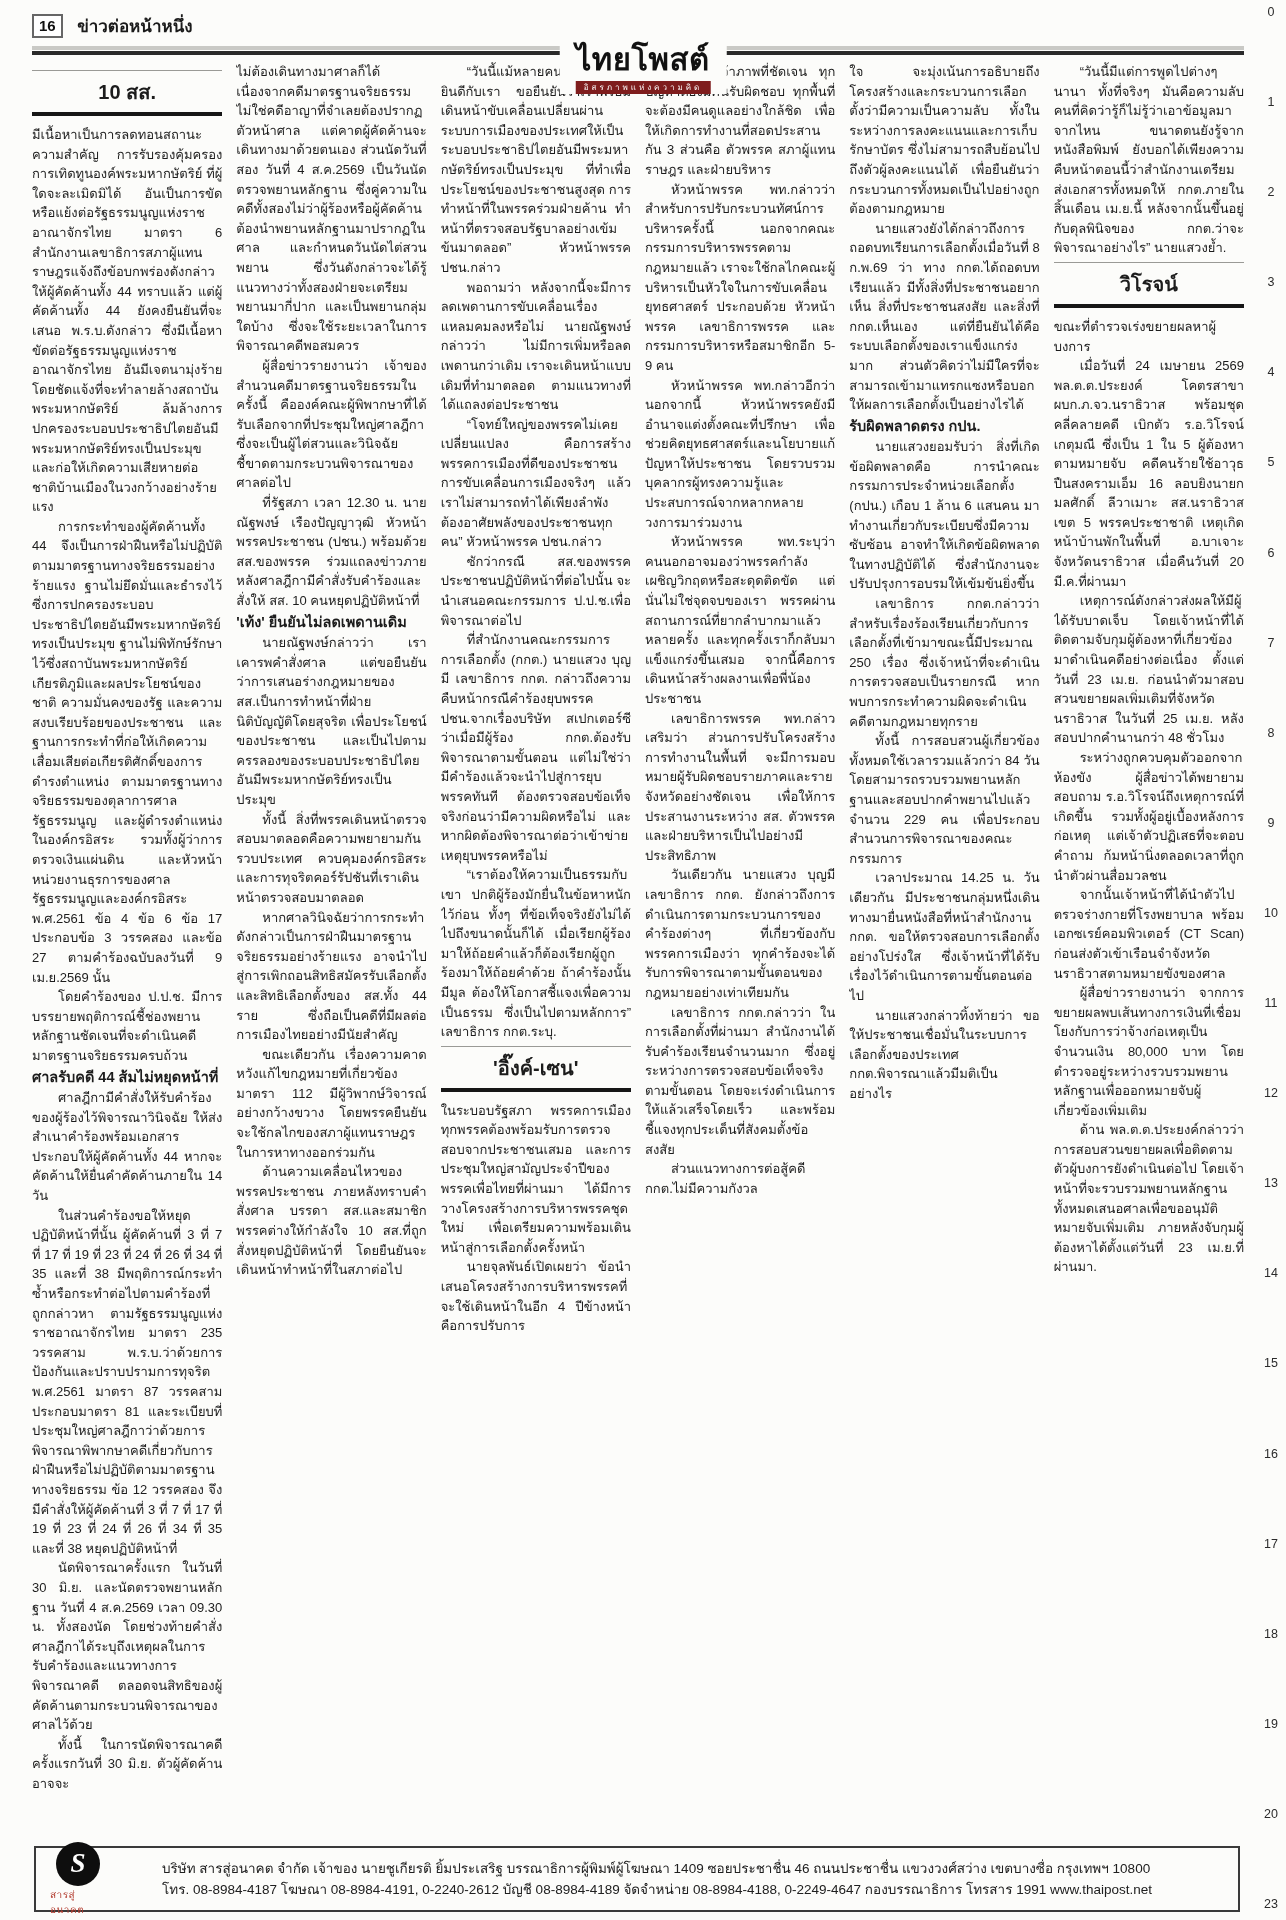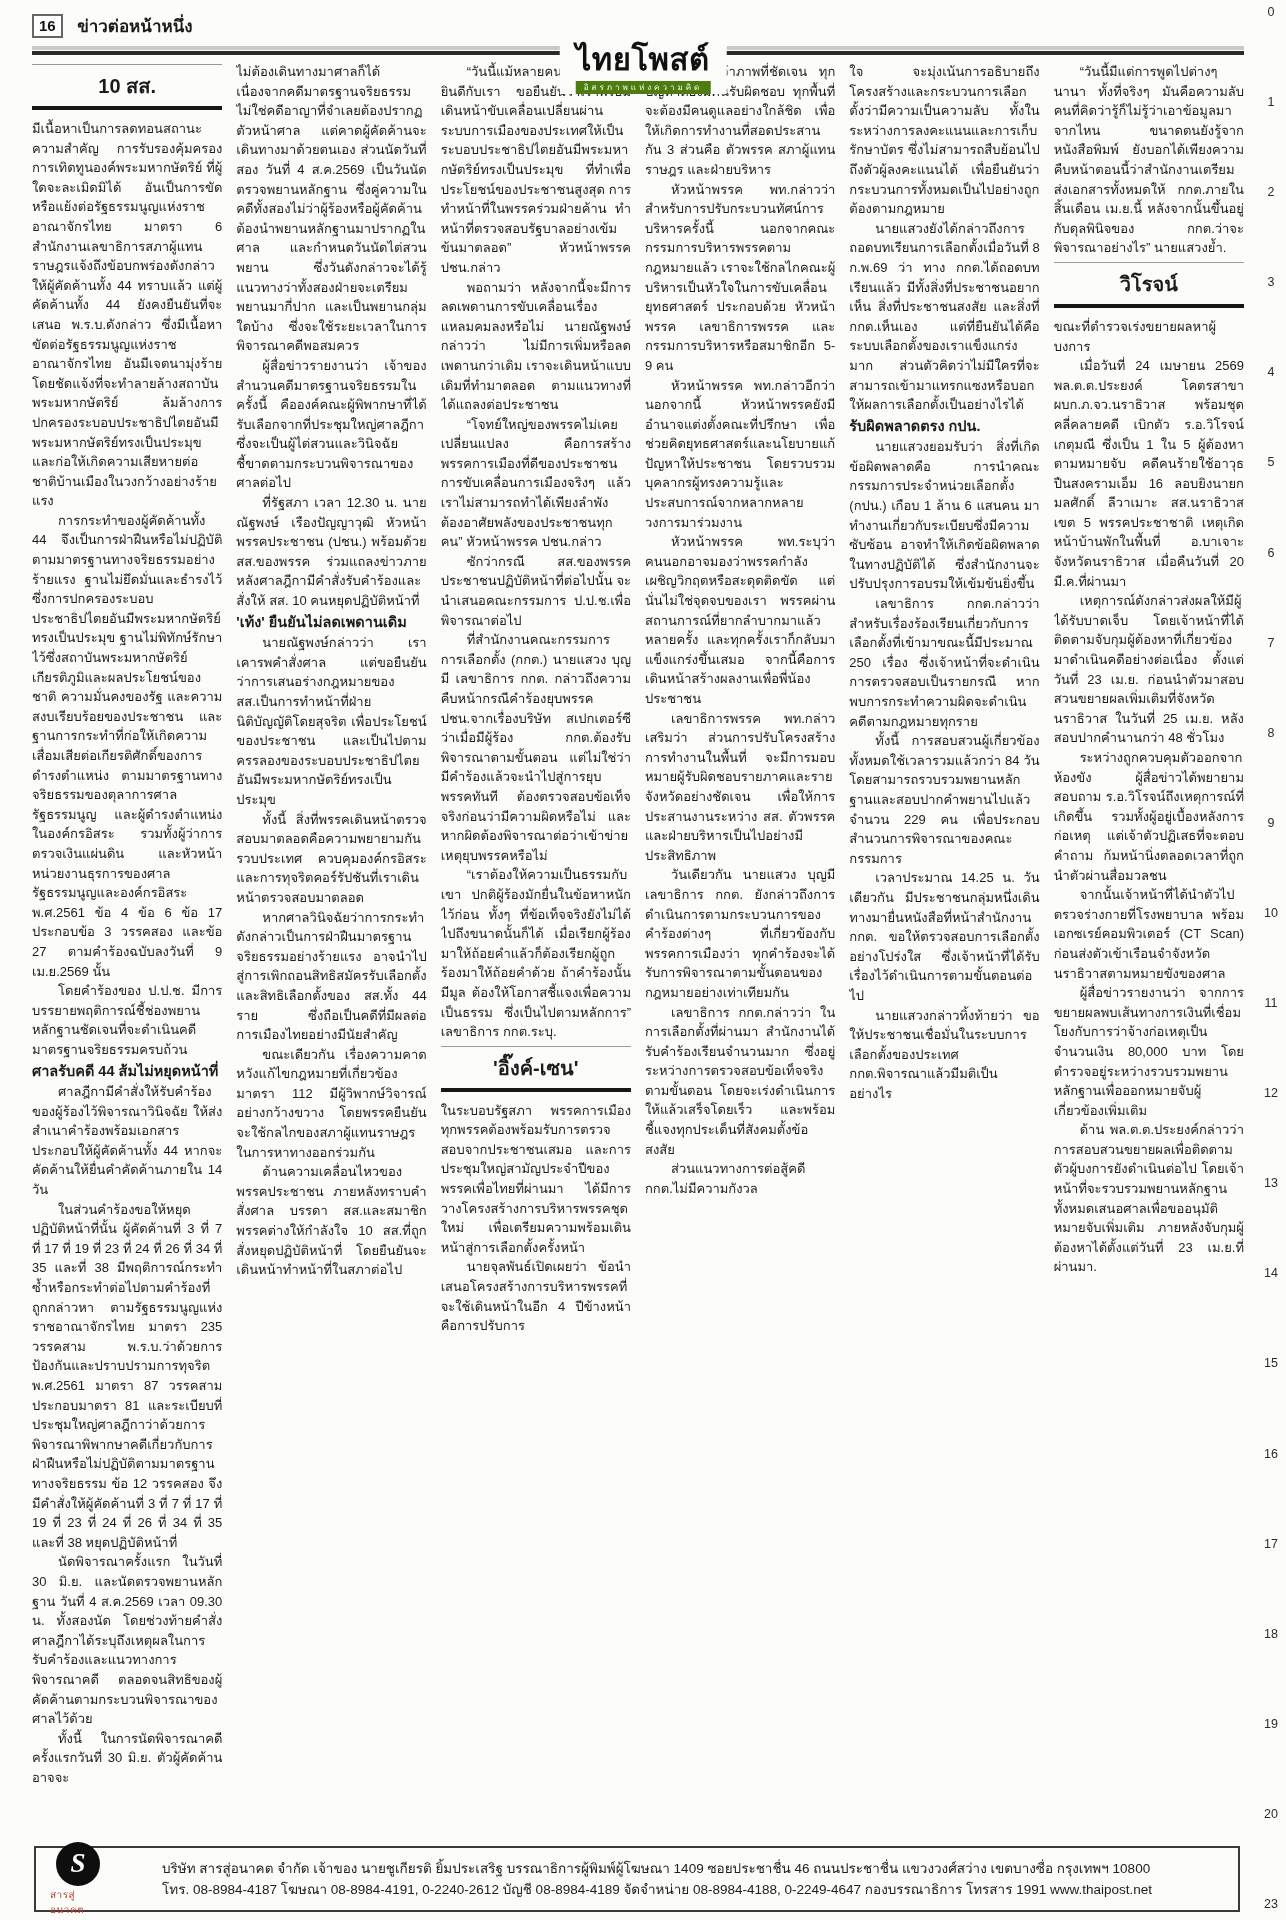--- a/index.html
+++ b/index.html
@@ -19,21 +19,21 @@
   }
   .section-title{font-weight:700;font-size:17px;margin-left:10px;vertical-align:middle;}
   .header-rule-light{position:absolute;left:32px;right:42px;top:46px;height:4px;background:#c9c9c5;}
   .header-rule-dark{position:absolute;left:32px;right:42px;top:51px;height:4px;background:#2a2a2a;}
   .masthead{
     position:absolute;left:50%;transform:translateX(-50%);top:8px;z-index:3;
     background:#fcfcfa;padding:0 16px;margin-top:36px;
   }
   .masthead-title{font-size:31px;font-weight:800;letter-spacing:.5px;line-height:32px;color:#111;}
   .masthead-tag{
-    display:inline-block;background:#4d7c0f;color:#fff;font-size:8px;
+    display:inline-block;background:#7f1d1d;color:#fff;font-size:8px;
     letter-spacing:3px;padding:1px 8px;margin-top:0;line-height:11px;
   }
 
   
   .cols{
     position:absolute;left:32px;right:42px;top:62px;bottom:88px;
     display:flex;gap:14px;z-index:1;
   }
   .col{
     flex:1;overflow:hidden;
@@ -43,21 +43,21 @@
   .blk{margin:0;}
   .blk.p{text-indent:26px;}
   .blk.p-first{text-indent:0;}
   .blk.subhead{font-weight:700;font-size:14.5px;text-indent:0;text-align:left;margin:2px 0 1px;}
   .blk.section-head{
     text-align:center;font-weight:700;font-size:20px;line-height:22px;
     padding:10px 0 9px;margin:4px 0 9px;
     border-top:1px solid #9a9a96;border-bottom:4px solid #161616;
     text-indent:0;
   }
-  .col .blk.section-head:first-child{margin-top:2px;}
+  .col .blk.section-head:first-child{margin-top:8px;}
 
   
   .ruler{
     position:absolute;right:0;top:0;bottom:0;width:30px;z-index:2;
     display:flex;flex-direction:column;justify-content:space-between;align-items:center;
     padding:6px 0 10px;box-sizing:border-box;
     font-size:12.5px;color:#2b2b2b;
   }
   .ruler .tick{line-height:12px;}
 

